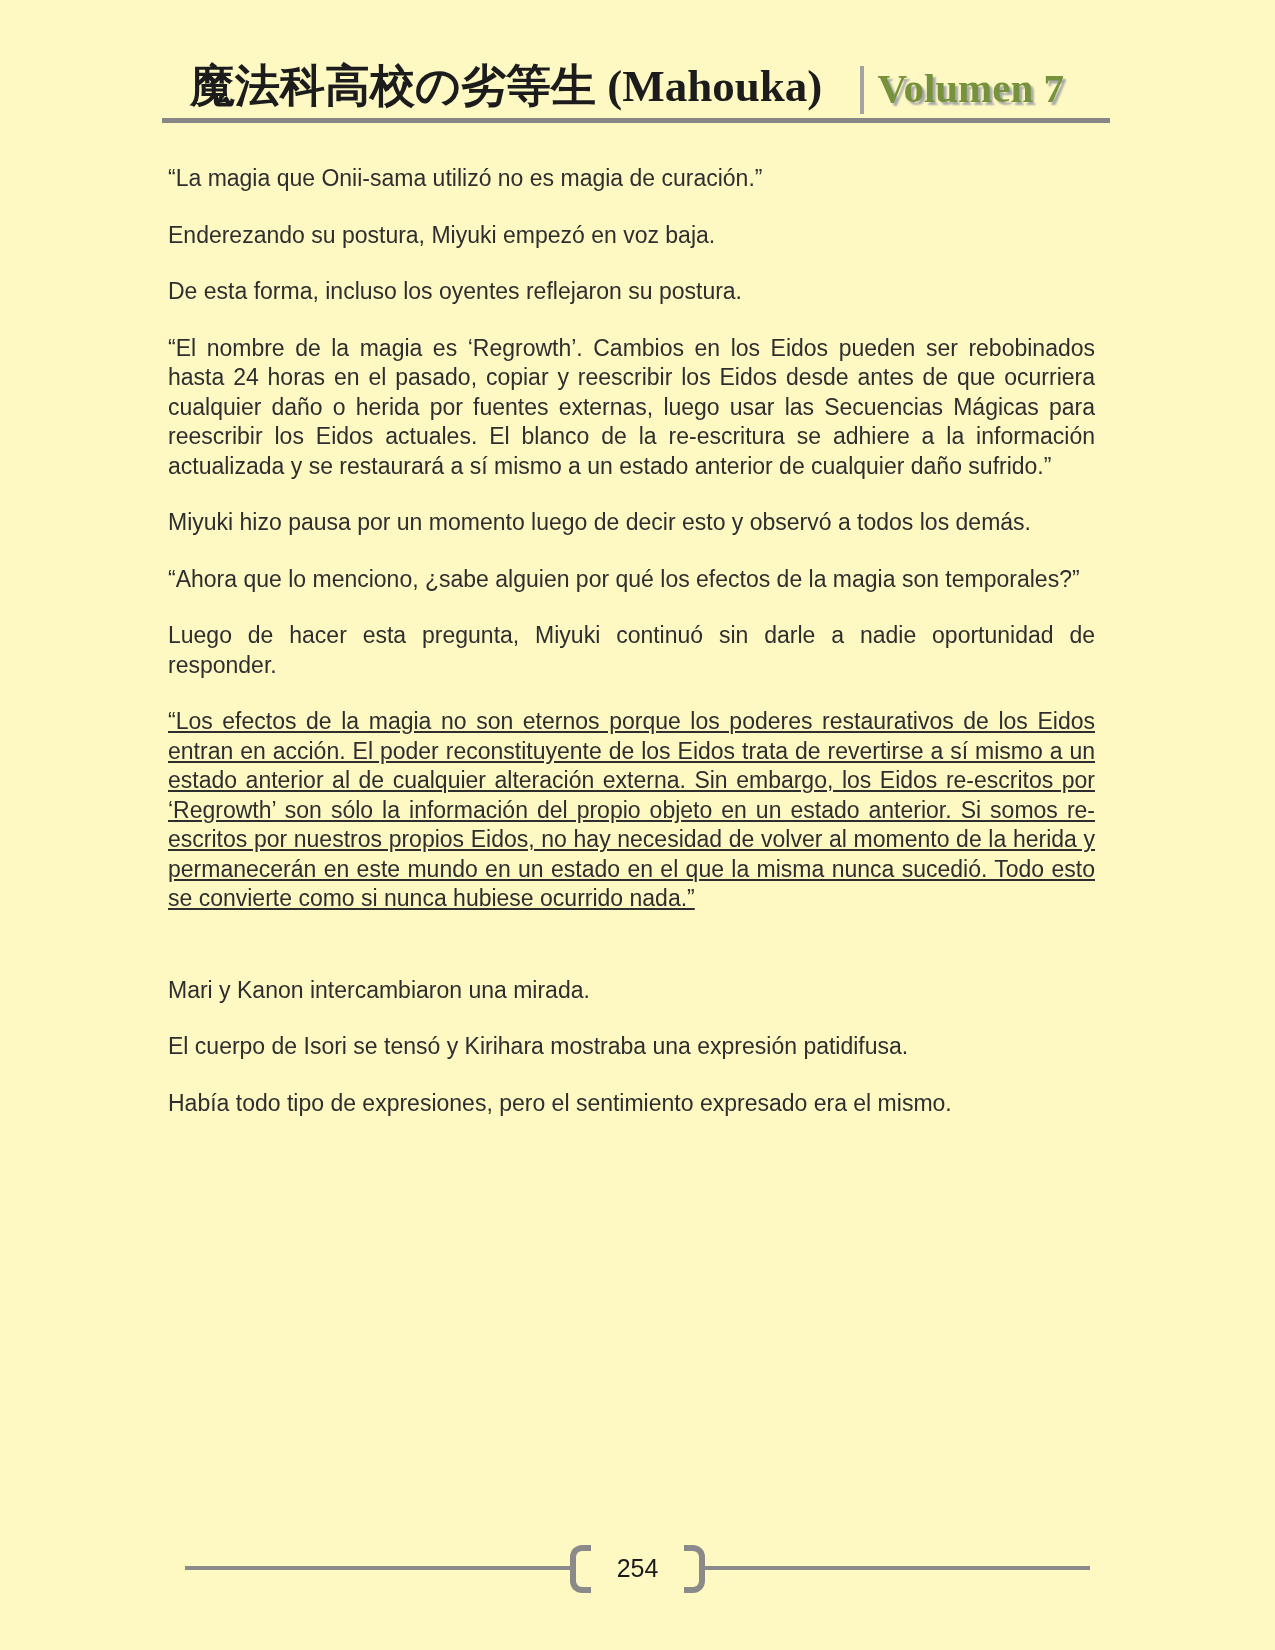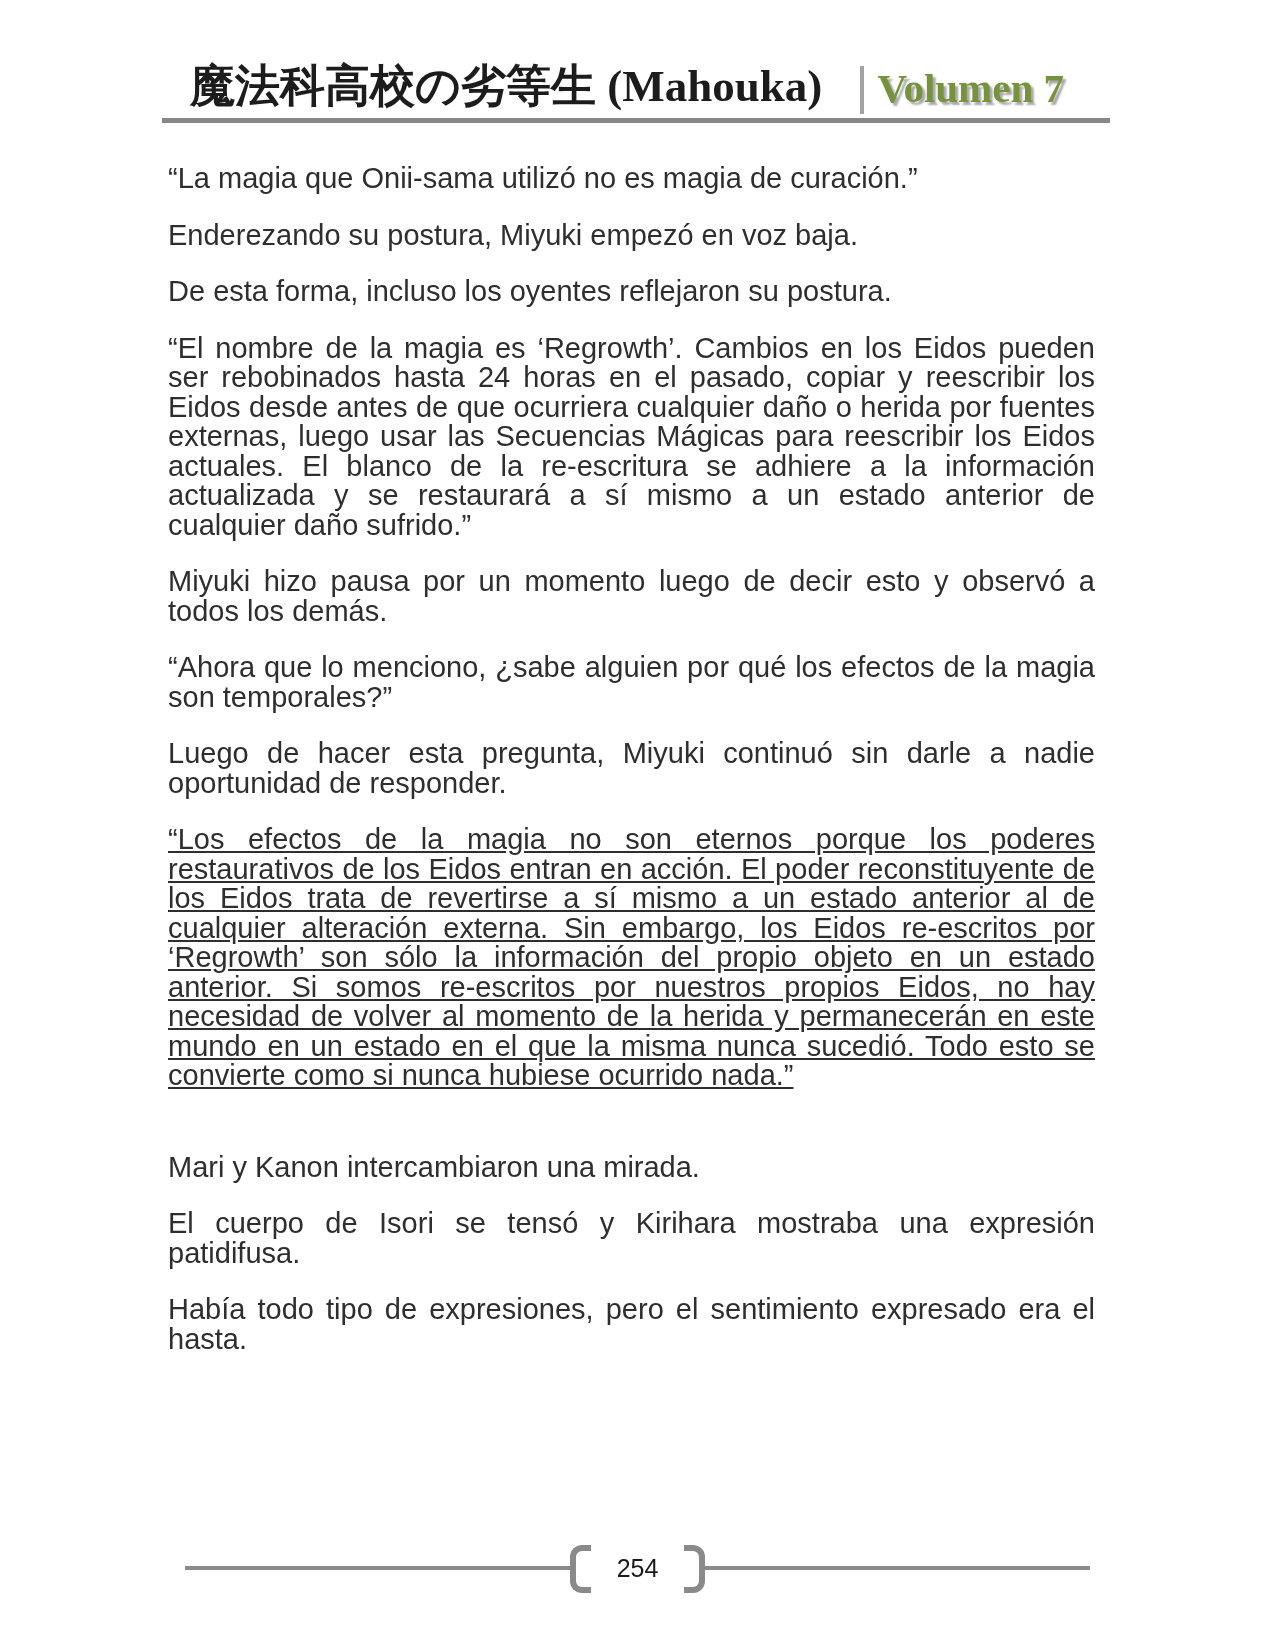--- a/index.html
+++ b/index.html
@@ -1,20 +1,20 @@
 <!DOCTYPE html>
 <html><head>
 <meta charset="utf-8">
 <style>
   html,body { margin:0; padding:0; background:#e9e9e9; }
   .page {
     position:relative;
     width:1275px; height:1650px;
     margin:0 auto;
-    background:#ffffff;
+    background:#fef9c3;
     font-family:"Liberation Sans", sans-serif;
     overflow:hidden;
   }
 
   
   .header {
     position:absolute;
     left:162px; right:165px; top:62px;
     display:flex;
     align-items:flex-end;
@@ -49,21 +49,21 @@
   }
 
   
   .body-text {
     position:absolute;
     left:168px; top:164px;
     width:927px;
   }
   .body-text p {
     margin:0 0 27px 0;
-    font-size:29px;
+    font-size:23px;
     line-height:29.5px;
     color:#2e2e2e;
     text-align:justify;
   }
   .body-text p.gap-after { margin-bottom:62px;text-decoration:underline; }
 
   
   .footer {
     position:absolute;
     left:185px; right:185px; top:1543px;
@@ -110,21 +110,21 @@
     <p>“La magia que Onii-sama utilizó no es magia de curación.”</p>
     <p>Enderezando su postura, Miyuki empezó en voz baja.</p>
     <p>De esta forma, incluso los oyentes reflejaron su postura.</p>
     <p>“El nombre de la magia es ‘Regrowth’. Cambios en los Eidos pueden ser rebobinados hasta 24 horas en el pasado, copiar y reescribir los Eidos desde antes de que ocurriera cualquier daño o herida por fuentes externas, luego usar las Secuencias Mágicas para reescribir los Eidos actuales. El blanco de la re-escritura se adhiere a la información actualizada y se restaurará a sí mismo a un estado anterior de cualquier daño sufrido.”</p>
     <p>Miyuki hizo pausa por un momento luego de decir esto y observó a todos los demás.</p>
     <p>“Ahora que lo menciono, ¿sabe alguien por qué los efectos de la magia son temporales?”</p>
     <p>Luego de hacer esta pregunta, Miyuki continuó sin darle a nadie oportunidad de responder.</p>
     <p class="gap-after">“Los efectos de la magia no son eternos porque los poderes restaurativos de los Eidos entran en acción. El poder reconstituyente de los Eidos trata de revertirse a sí mismo a un estado anterior al de cualquier alteración externa. Sin embargo, los Eidos re-escritos por ‘Regrowth’ son sólo la información del propio objeto en un estado anterior. Si somos re-escritos por nuestros propios Eidos, no hay necesidad de volver al momento de la herida y permanecerán en este mundo en un estado en el que la misma nunca sucedió. Todo esto se convierte como si nunca hubiese ocurrido nada.”</p>
     <p>Mari y Kanon intercambiaron una mirada.</p>
     <p>El cuerpo de Isori se tensó y Kirihara mostraba una expresión patidifusa.</p>
-    <p>Había todo tipo de expresiones, pero el sentimiento expresado era el hasta.</p>
+    <p>Había todo tipo de expresiones, pero el sentimiento expresado era el mismo.</p>
   </div>
 
   <div class="footer">
     <div class="footer-line"></div>
     <div class="page-number-group">
       <div class="bracket bracket-left"></div>
       <div class="page-number">254</div>
       <div class="bracket bracket-right"></div>
     </div>
     <div class="footer-line"></div>

